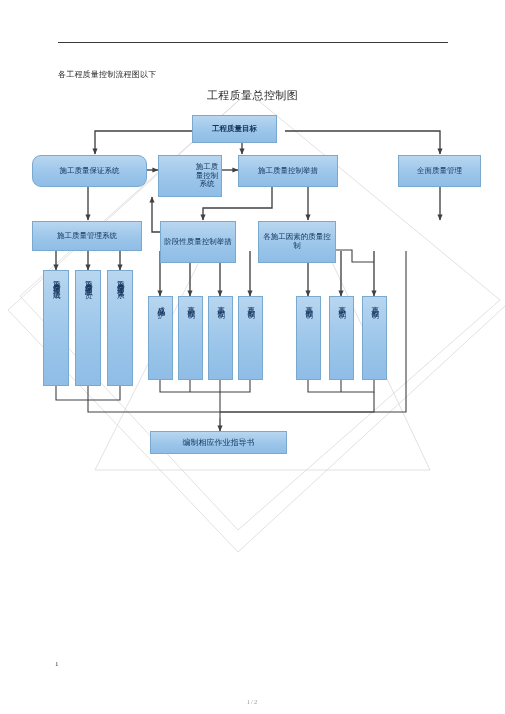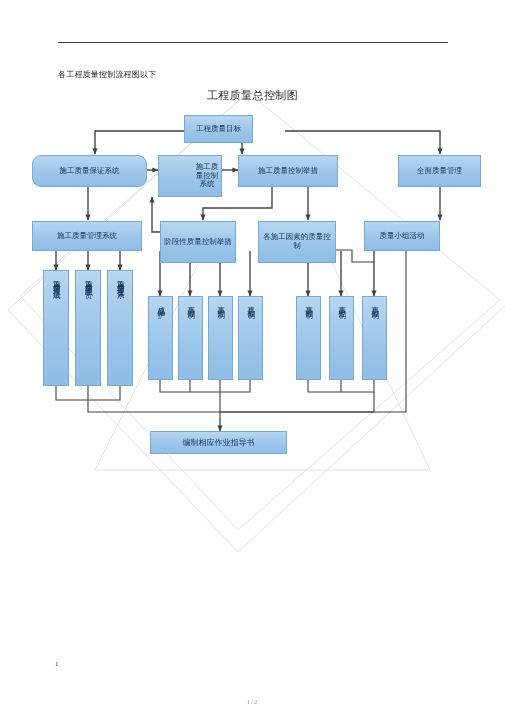--- a/index.html
+++ b/index.html
@@ -137,37 +137,36 @@
       <path d="M374 392 L374 412 L220 412"></path>
 
       <path d="M406 251 L406 412 L220 412"></path>
 
       <path d="M334 250 L352 250 L352 262 L374 262"></path>
     </g>
   </svg>
 
   <div class="flow">
 
-    <div class="node h" style="left:184px;top:115px;width:69px;height:28px;">工程质量目标</div>
+    <div class="node h" style="left:192px;top:115px;width:85px;height:28px;font-weight:bold;">工程质量目标</div>
 
     <div class="node h" style="left:32px;top:155px;width:115px;height:32px;border-radius:9px;">施工质量保证系统</div>
 
     <div class="node h" style="left:158px;top:155px;width:64px;height:42px;padding-left:36px;">施工质量控制系统</div>
 
     <div class="node h" style="left:238px;top:155px;width:100px;height:32px;">施工质量控制举措</div>
 
     <div class="node h" style="left:398px;top:155px;width:83px;height:32px;text-align:right;">全面质量管理</div>
 
     <div class="node h" style="left:32px;top:221px;width:110px;height:30px;">施工质量管理系统</div>
 
     <div class="node h" style="left:160px;top:221px;width:76px;height:42px;">阶段性质量控制举措</div>
 
     <div class="node h" style="left:258px;top:221px;width:78px;height:42px;">各施工因素的质量控制</div>
 
-    <div class="node h" style="left:364px;top:221px;width:76px;height:30px;">质量小组活动</div>
 
     <div class="node v" style="left:43px;top:270px;width:26px;height:116px;">施工质量管理组成</div>
     <div class="node v" style="left:75px;top:270px;width:26px;height:116px;">施工质量管理职责</div>
     <div class="node v" style="left:107px;top:270px;width:26px;height:116px;">施工质量管理体系</div>
 
     <div class="node v" style="left:148px;top:296px;width:25px;height:84px;">成品保护</div>
     <div class="node v" style="left:178px;top:296px;width:25px;height:84px;">事前控制</div>
     <div class="node v" style="left:208px;top:296px;width:25px;height:84px;">事中控制</div>
     <div class="node v" style="left:238px;top:296px;width:25px;height:84px;">事后控制</div>
 

